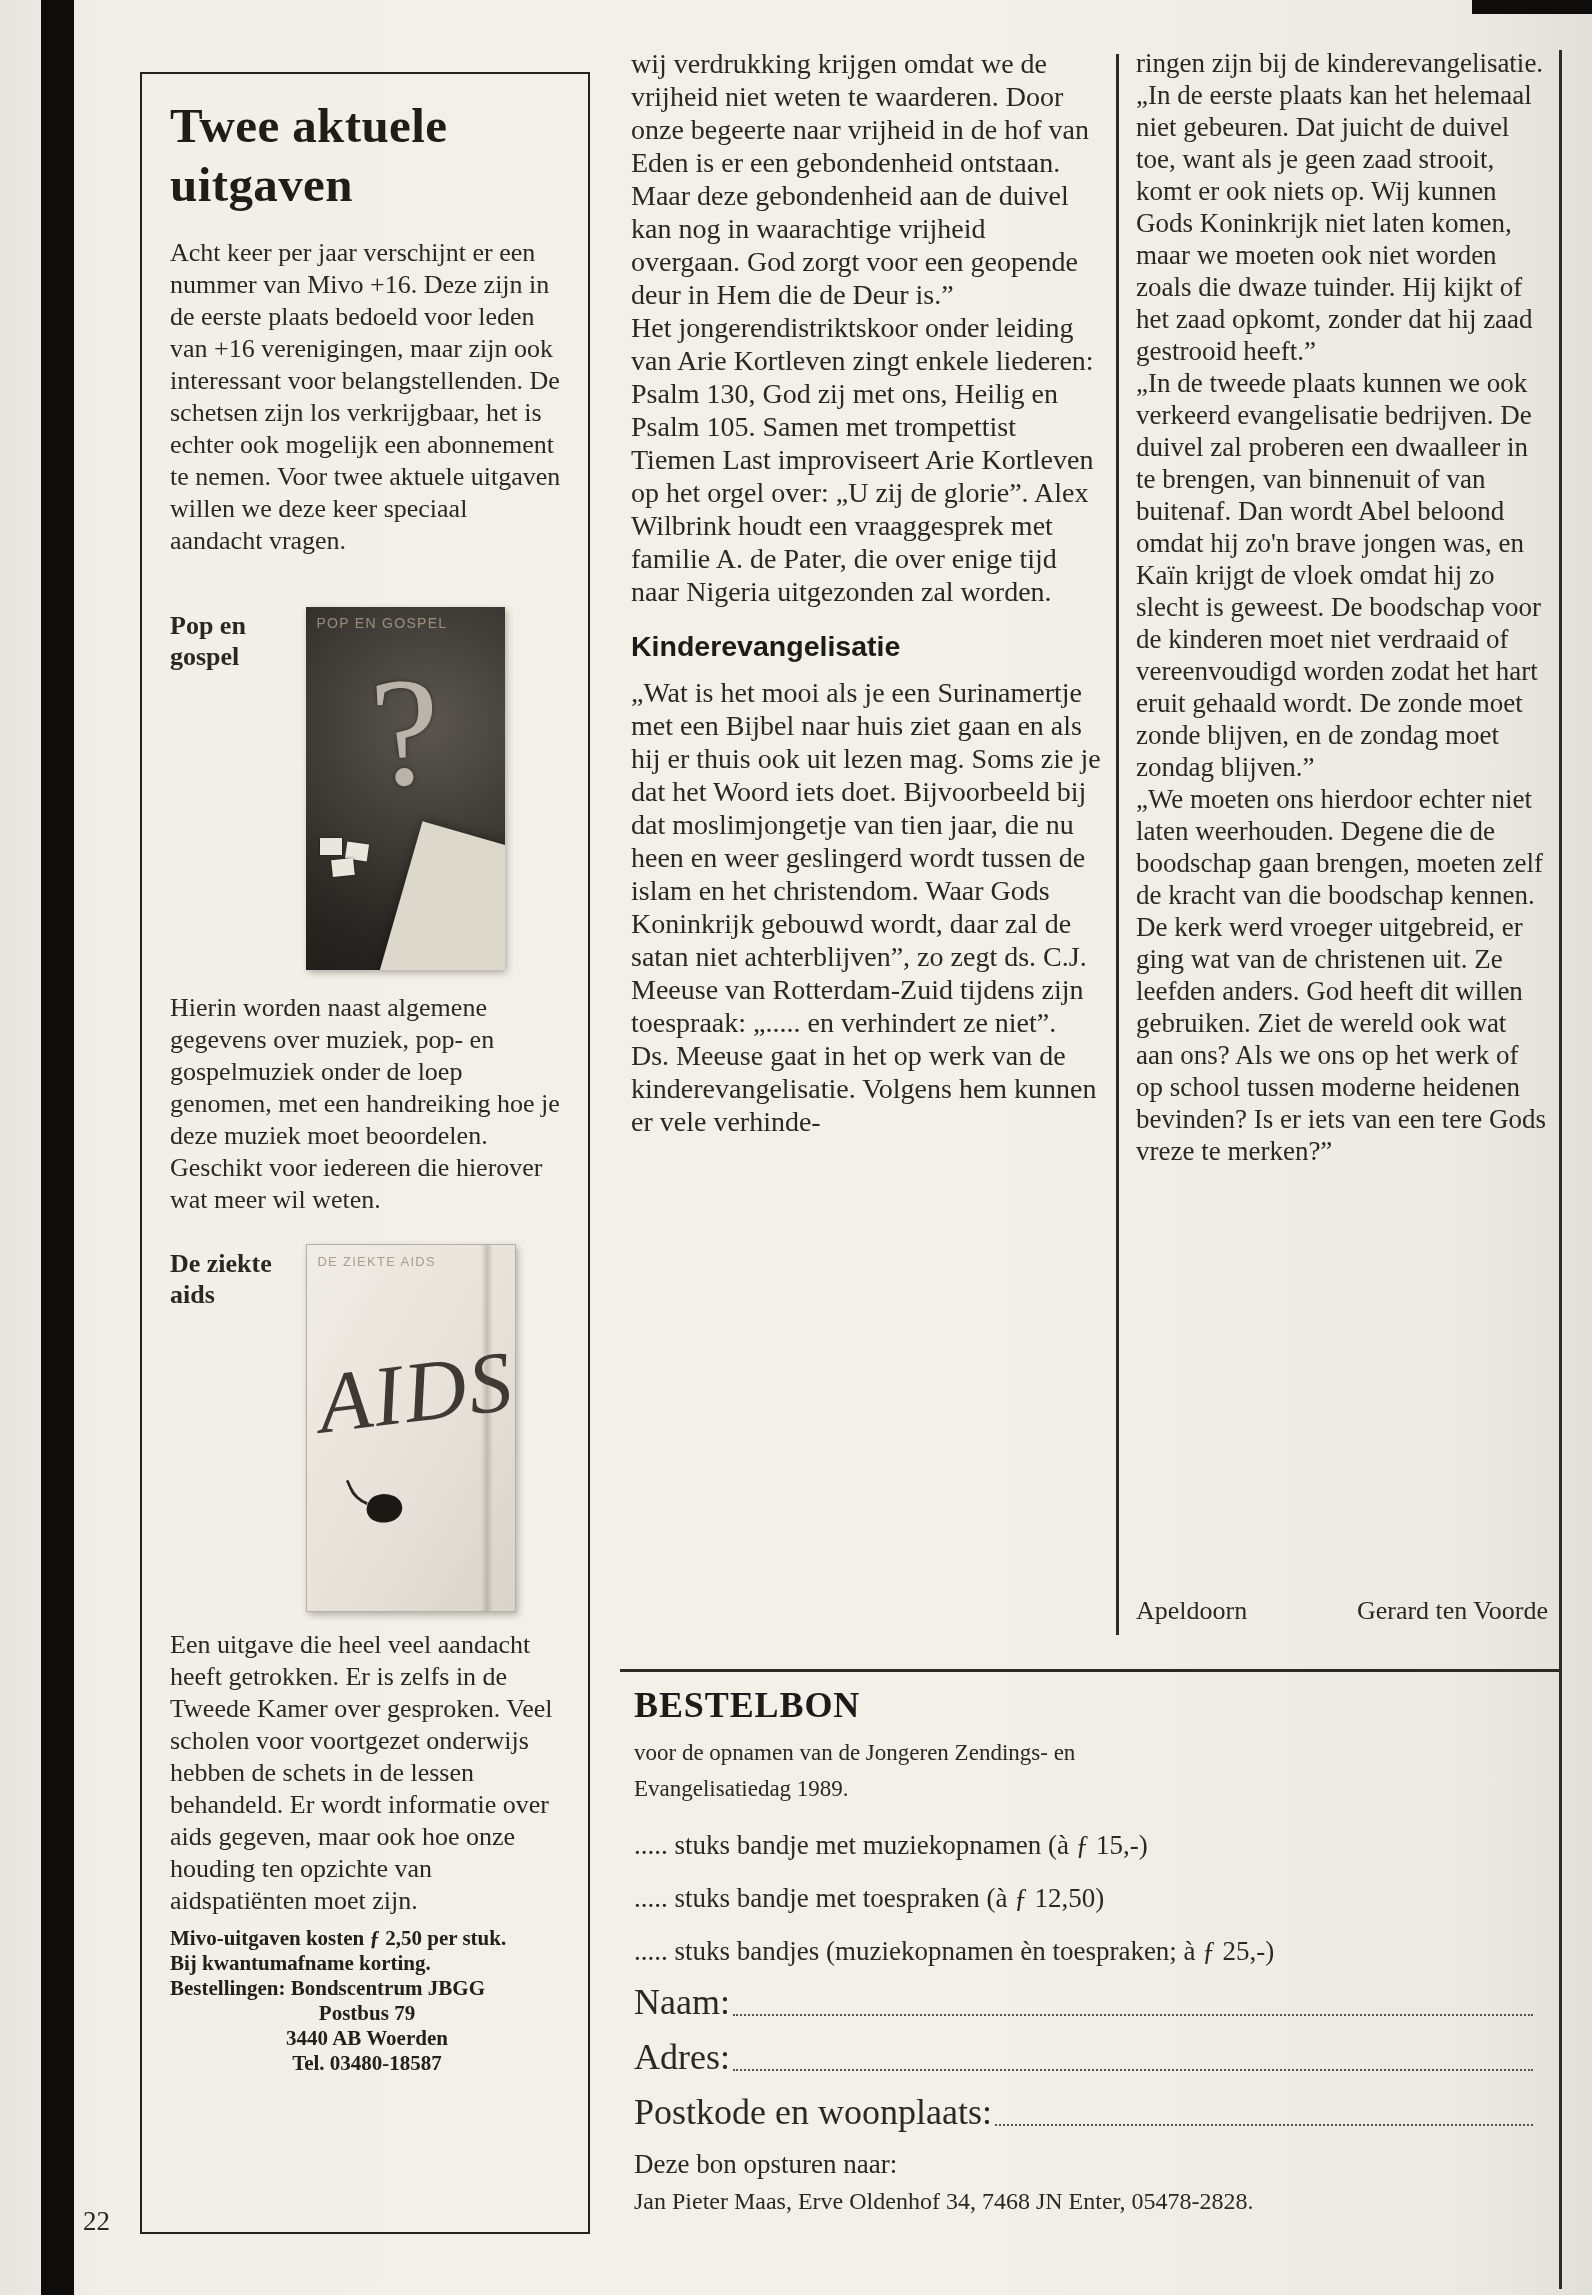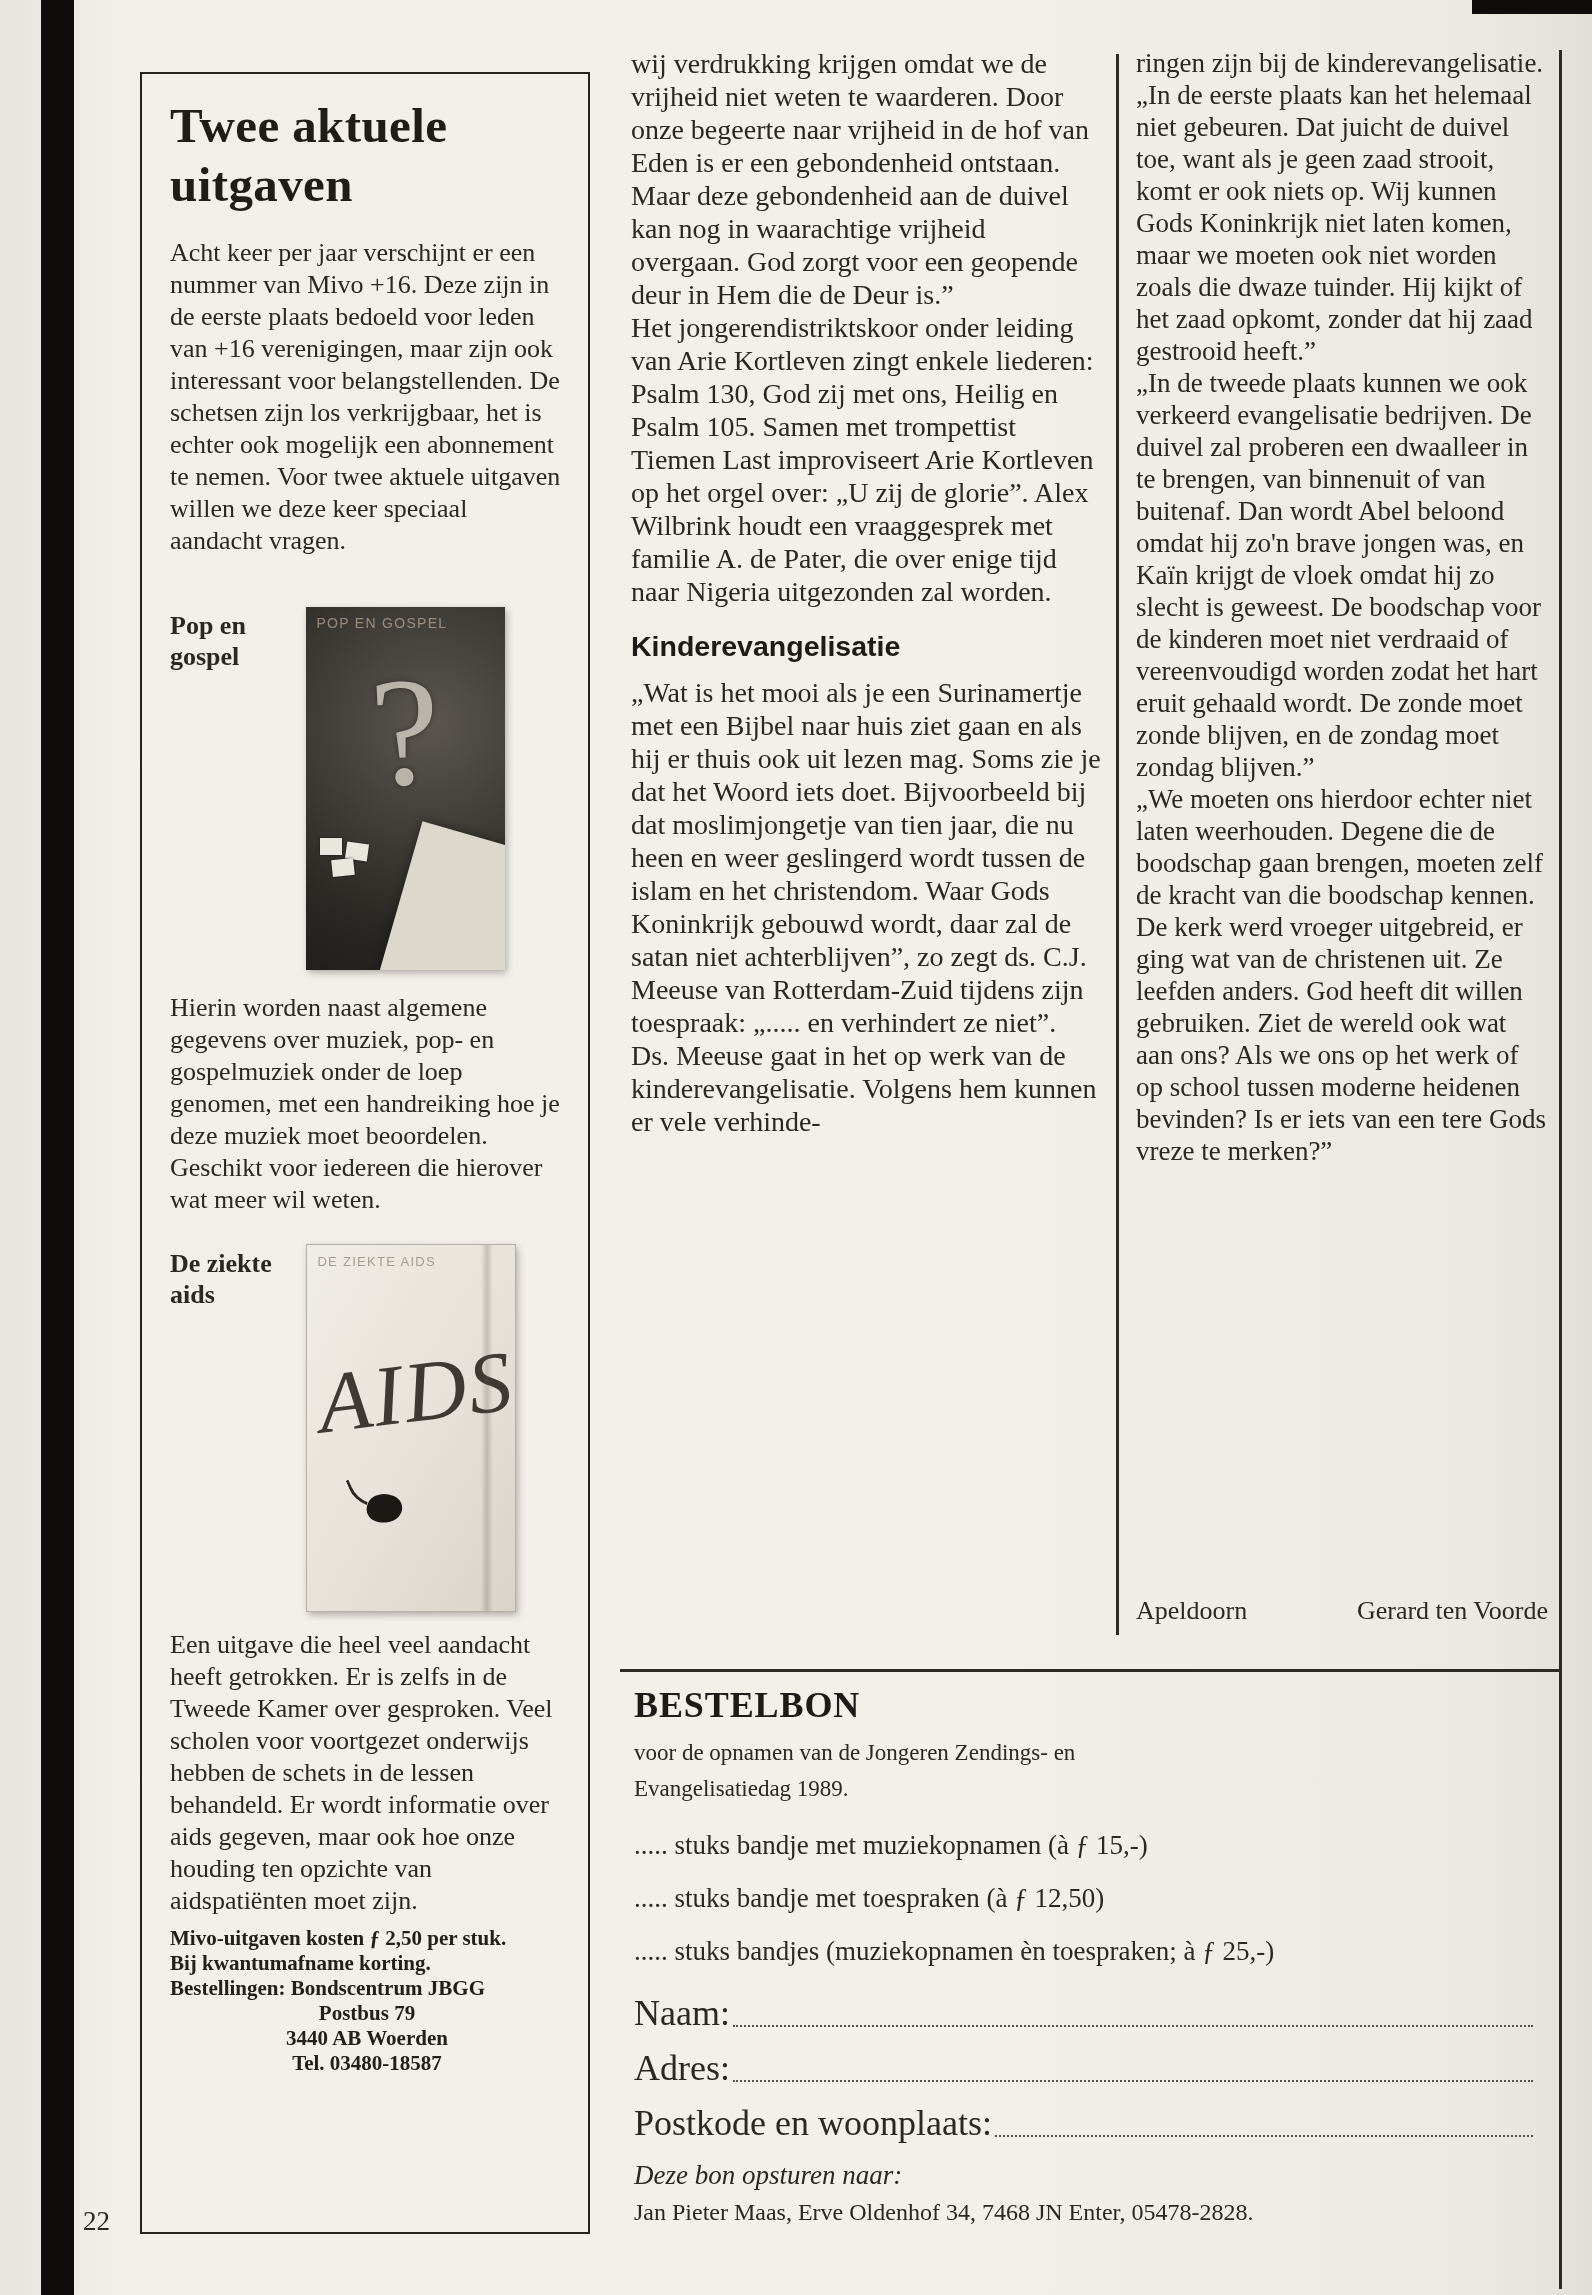--- a/index.html
+++ b/index.html
@@ -70,25 +70,25 @@
 
   .vrule-mid { position:absolute; left:1116px; top:54px; width:2.6px; height:1581px; background:#2d2a25; }
   .vrule-right { position:absolute; left:1559px; top:50px; width:2.6px; height:2239px; background:#2d2a25; }
   .hrule-form { position:absolute; left:620px; top:1669px; width:941px; height:2.6px; background:#2d2a25; }
 
   
   .order-form { position:absolute; left:634px; top:1685px; width:901px; }
   .form-title { font-size:36px; line-height:40px; font-weight:bold; letter-spacing:0.9px; margin-bottom:10.4px; color:#1d1b17; }
   .form-intro { font-size:23px; line-height:36px; margin-bottom:21px; }
   .order-line { font-size:27px; line-height:35px; margin-bottom:18px; }
-  .order-line.last { margin-bottom:24px; }
+  .order-line.last { margin-bottom:13px; }
   .field-row { display:flex; align-items:flex-end; height:41px; margin-bottom:14px; }
   .field-label { font-size:36px; white-space:nowrap; }
   .dotline { flex:1; border-bottom:2.6px dotted #56514a; margin:0 1.7px 7px 3.5px; }
-  .send-label { font-style:italic; font-size:27px; line-height:35px; margin-top:10px; }
+  .send-label { font-size:27px; line-height:35px; margin-top:10px; }
   .send-address { font-size:24px; line-height:38px; }
 </style>
 </head>
 <body>
 
 <div class="scan">
 
   <div class="spine-bar"></div>
   <div class="top-bar"></div>
 

